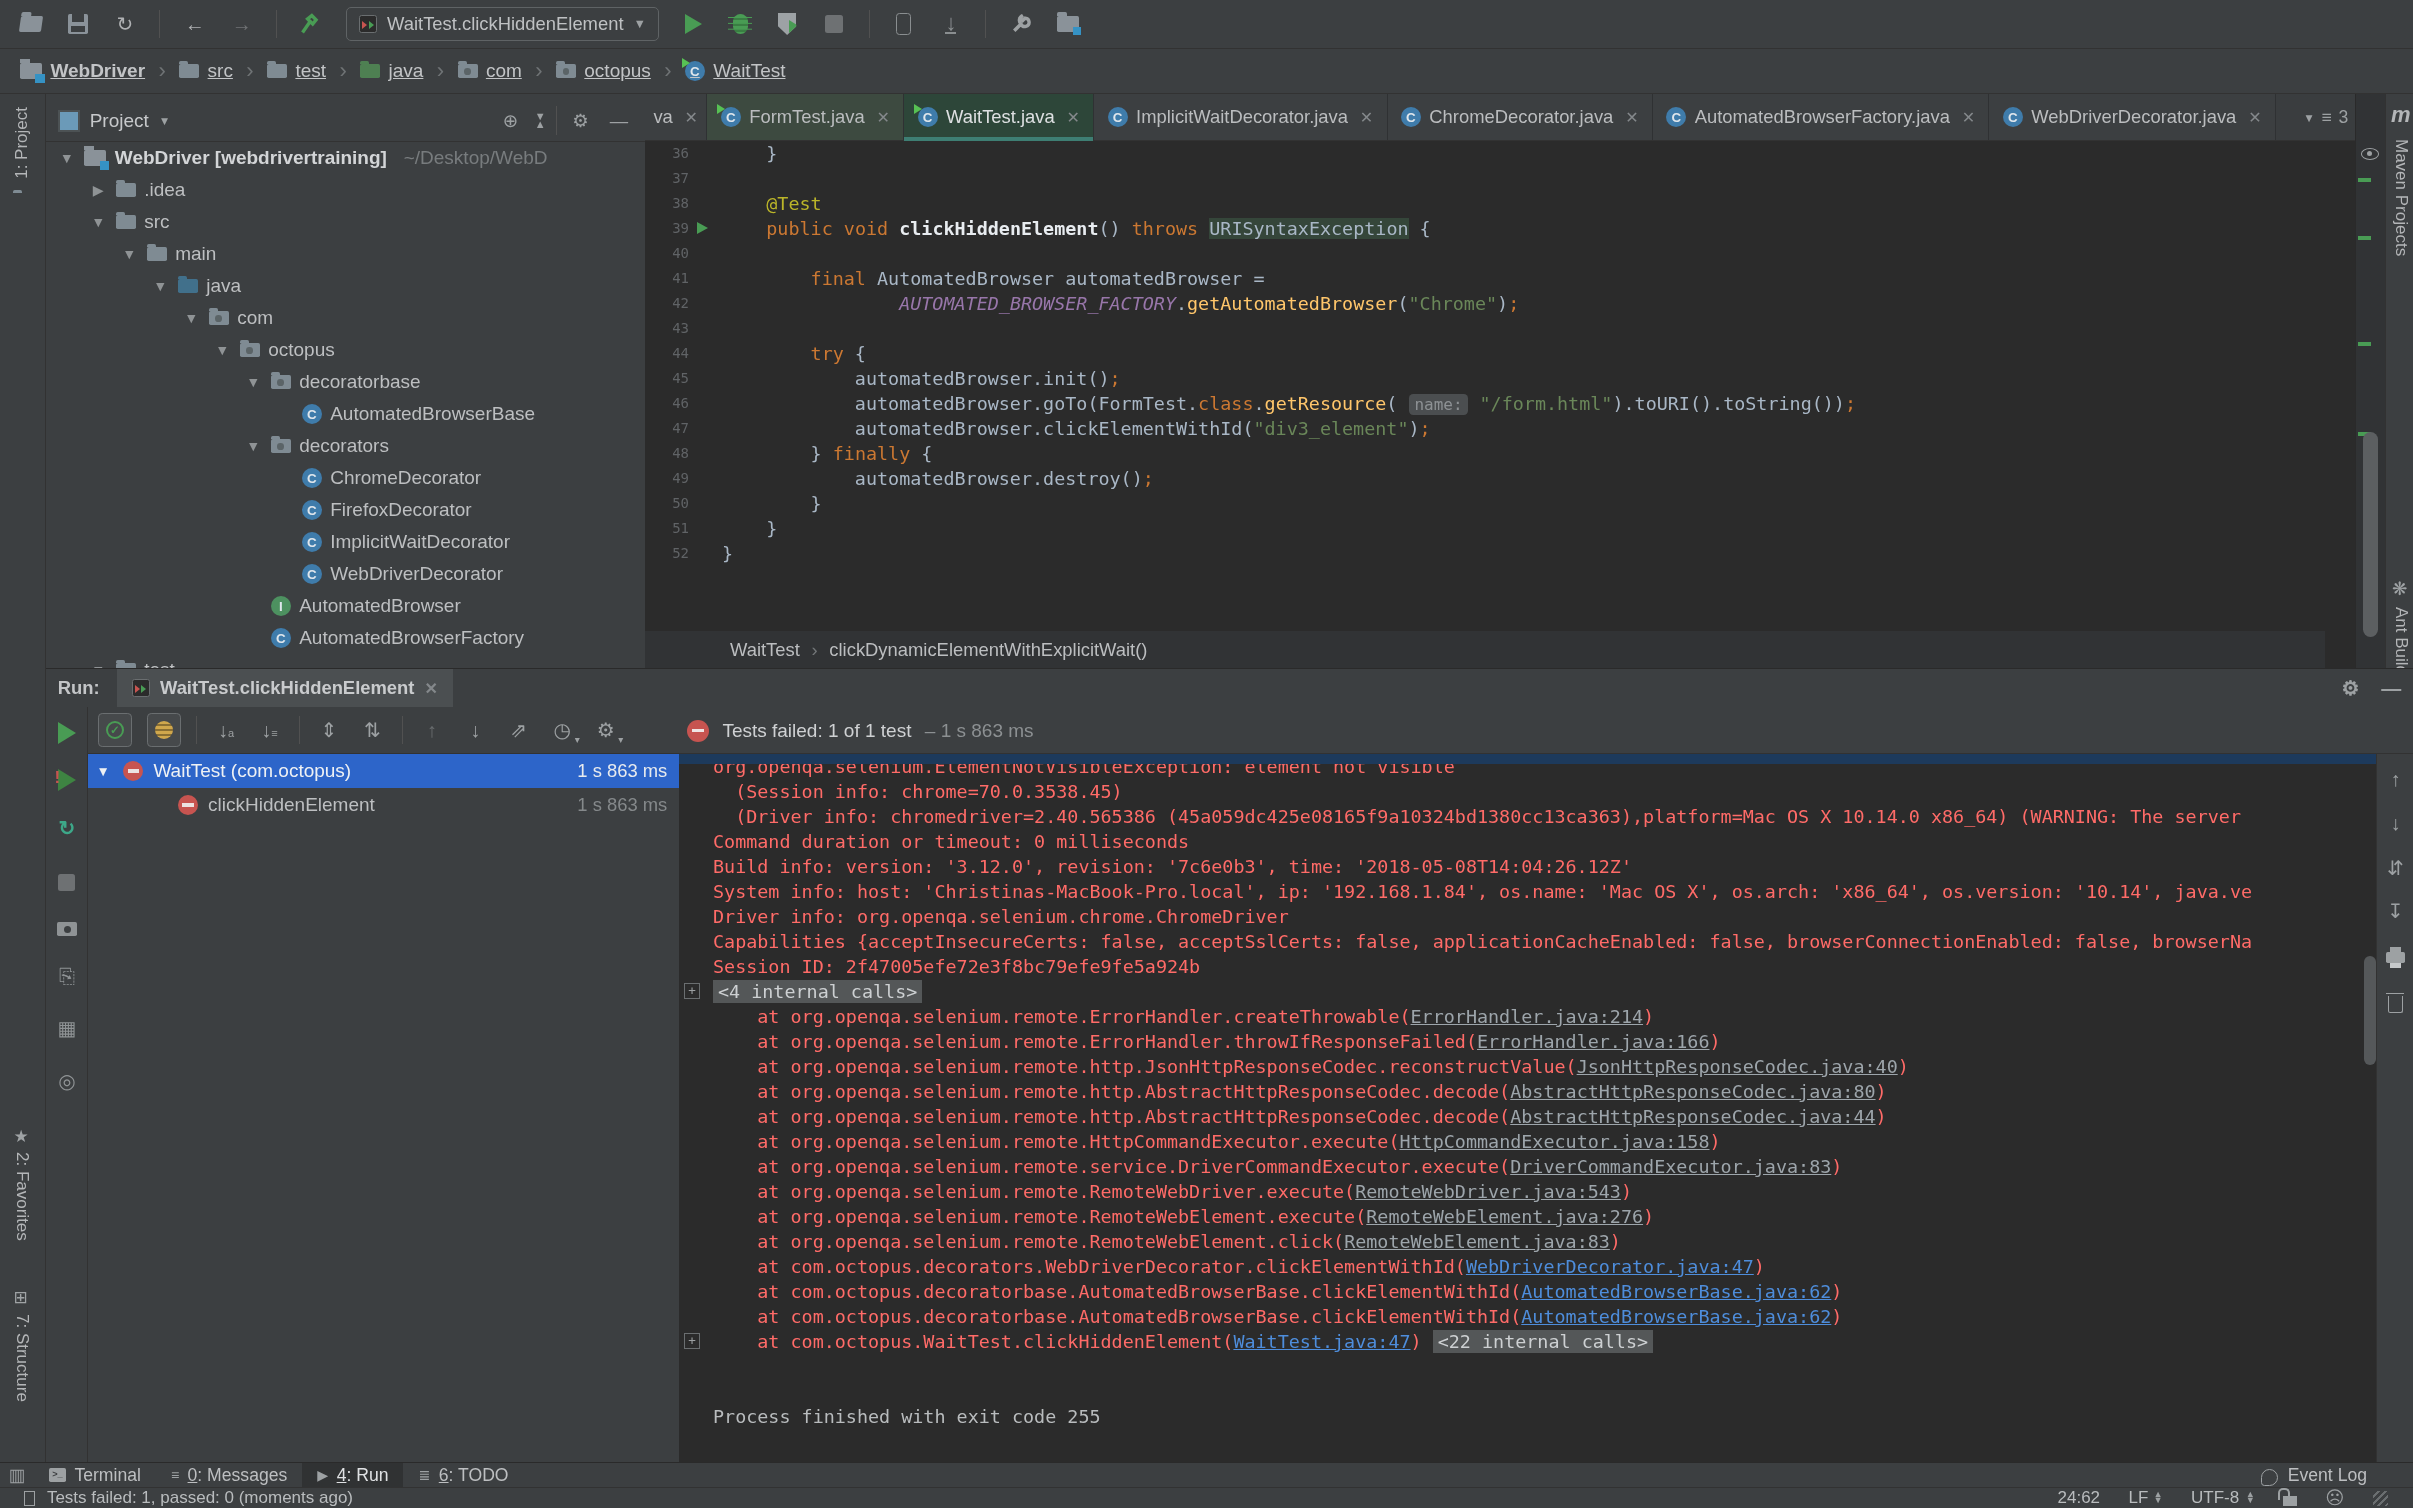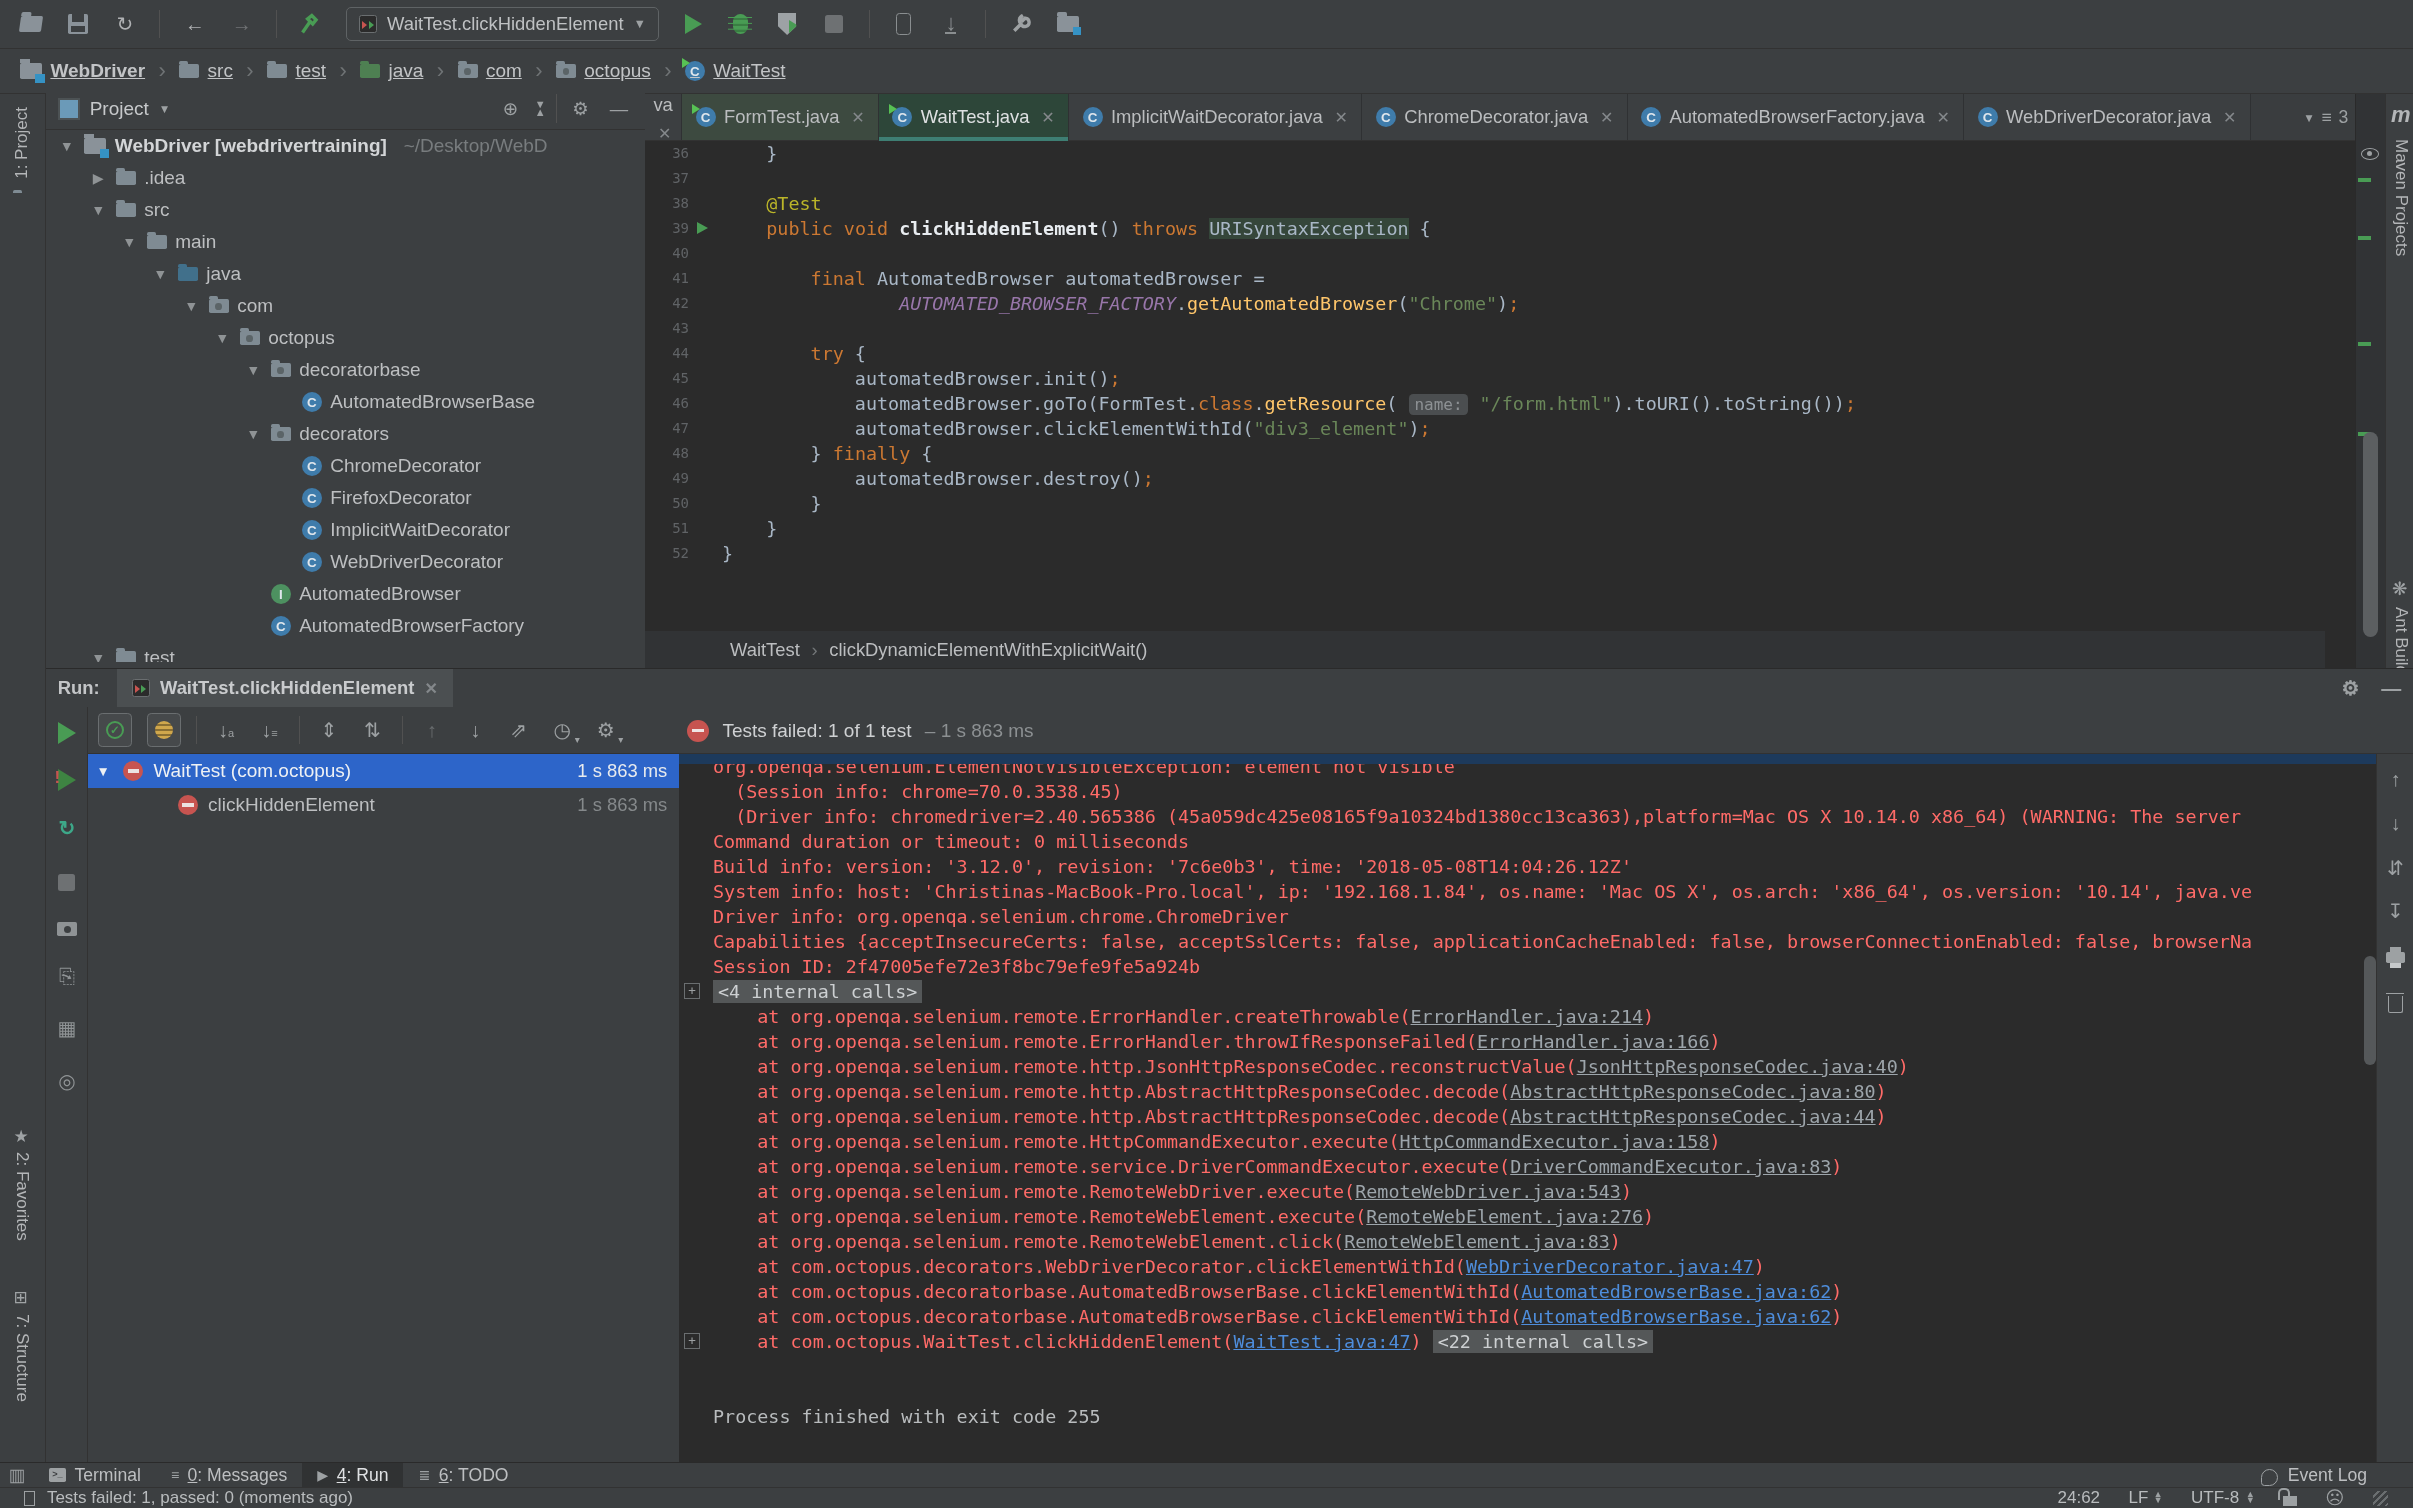--- a/index.html
+++ b/index.html
@@ -71,21 +71,21 @@
   .rootic:after { content:""; position:absolute; right:-2.5px; bottom:-4.2px; width:9.2px; height:9.2px; background:#3592c4; }
 
   
   #left-stripe { left:0; top:94px; width:46px; height:1368px; background:#3c3f41;
     border-right:0.8px solid #323232; }
   .vlabel { font-size:17px; color:#b4b6b8; writing-mode:vertical-rl; white-space:nowrap; }
   .vlabel.up { transform:rotate(180deg); }
   .stripe-ic { font-size:17px; color:#9fa3a5; }
 
   
-  #project-panel { left:46px; top:88px; width:599px; height:574px; background:#3c3f41; }
+  #project-panel { left:46px; top:100px; width:599px; height:574px; background:#3c3f41; }
   #project-header { height:42px; border-bottom:0.8px solid #323232; display:flex; align-items:center;
     padding:0 11.7px; gap:10px; font-size:19px; color:#c7c9cb; }
   .ph-ic { width:22px; height:22px; background:#6b9ab8; border:2.5px solid #4c5254; }
   .ph-spacer { flex:1; }
   .hic { color:#9da1a3; font-size:18.4px; width:28.5px; text-align:center; }
   .collapse-ic { display:flex; flex-direction:column; align-items:center; line-height:7.5px; font-size:11px; color:#9da1a3;}
   #ptree { position:absolute; left:0; top:42px; right:0; bottom:0; overflow:hidden; font-size:19px; }
   .trow { height:32px; display:flex; align-items:center; gap:8.4px; white-space:nowrap; color:#bdbfc1; }
   .trow .arr { width:18.4px; color:#8f9395; font-size:14.2px; text-align:center; flex:none;}
   .trow .sufx { color:#787c7e; margin-left:8.4px; }
@@ -94,21 +94,21 @@
   
   #editor { left:645px; top:94px; width:1710px; height:574px; background:#2b2b2b; }
   #tabbar { position:absolute; left:0; top:0; right:0; height:47px; background:#3a3d3f;
     border-bottom:0.8px solid #323232; display:flex; }
   .tab { display:flex; align-items:center; gap:8.4px; padding:0 13.4px; font-size:18.4px; color:#bbbdbf;
     border-right:0.8px solid #2f3133; position:relative; background:#3c3f41; }
   .tab .x { color:#84888b; font-size:16px; margin-left:3.4px; }
   .tab.test { background:#3d4a40; }
   .tab.sel { background:#2d4639; color:#dee0e2; }
   .tab.sel:after { content:""; position:absolute; left:0; right:0; bottom:-0.8px; height:4.2px; background:#3e7e73; }
-  .tab.clipped { padding:0 8.4px;flex-direction:column; }
+  .tab.clipped { padding:0 8.4px; }
   .more-tabs { position:absolute; right:6.7px; top:0; height:47px; display:flex; align-items:center;
     gap:6.7px; color:#9da1a3; font-size:17.6px; }
   #code { position:absolute; left:0; top:47px; right:30px; bottom:37px; overflow:hidden;
     font-size:18.4px; line-height:25px; }
   .cline { height:25px; white-space:pre; position:relative; padding-left:77px; }
   .cline .ln { position:absolute; left:0; top:0; width:44px; text-align:right; color:#606366; font-size:14px; }
   .cline .runmark { position:absolute; left:52px; top:5.9px; width:0; height:0;
     border-left:11px solid #499C54; border-top:6.7px solid transparent; border-bottom:6.7px solid transparent; }
   .p{color:#a9b7c6} .k{color:#cc7832} .a{color:#bbb529} .s{color:#6a8759}
   .c{color:#9876aa;font-style:italic} .f{color:#ffc66b} .m{color:#e8ecf0;font-weight:bold}

